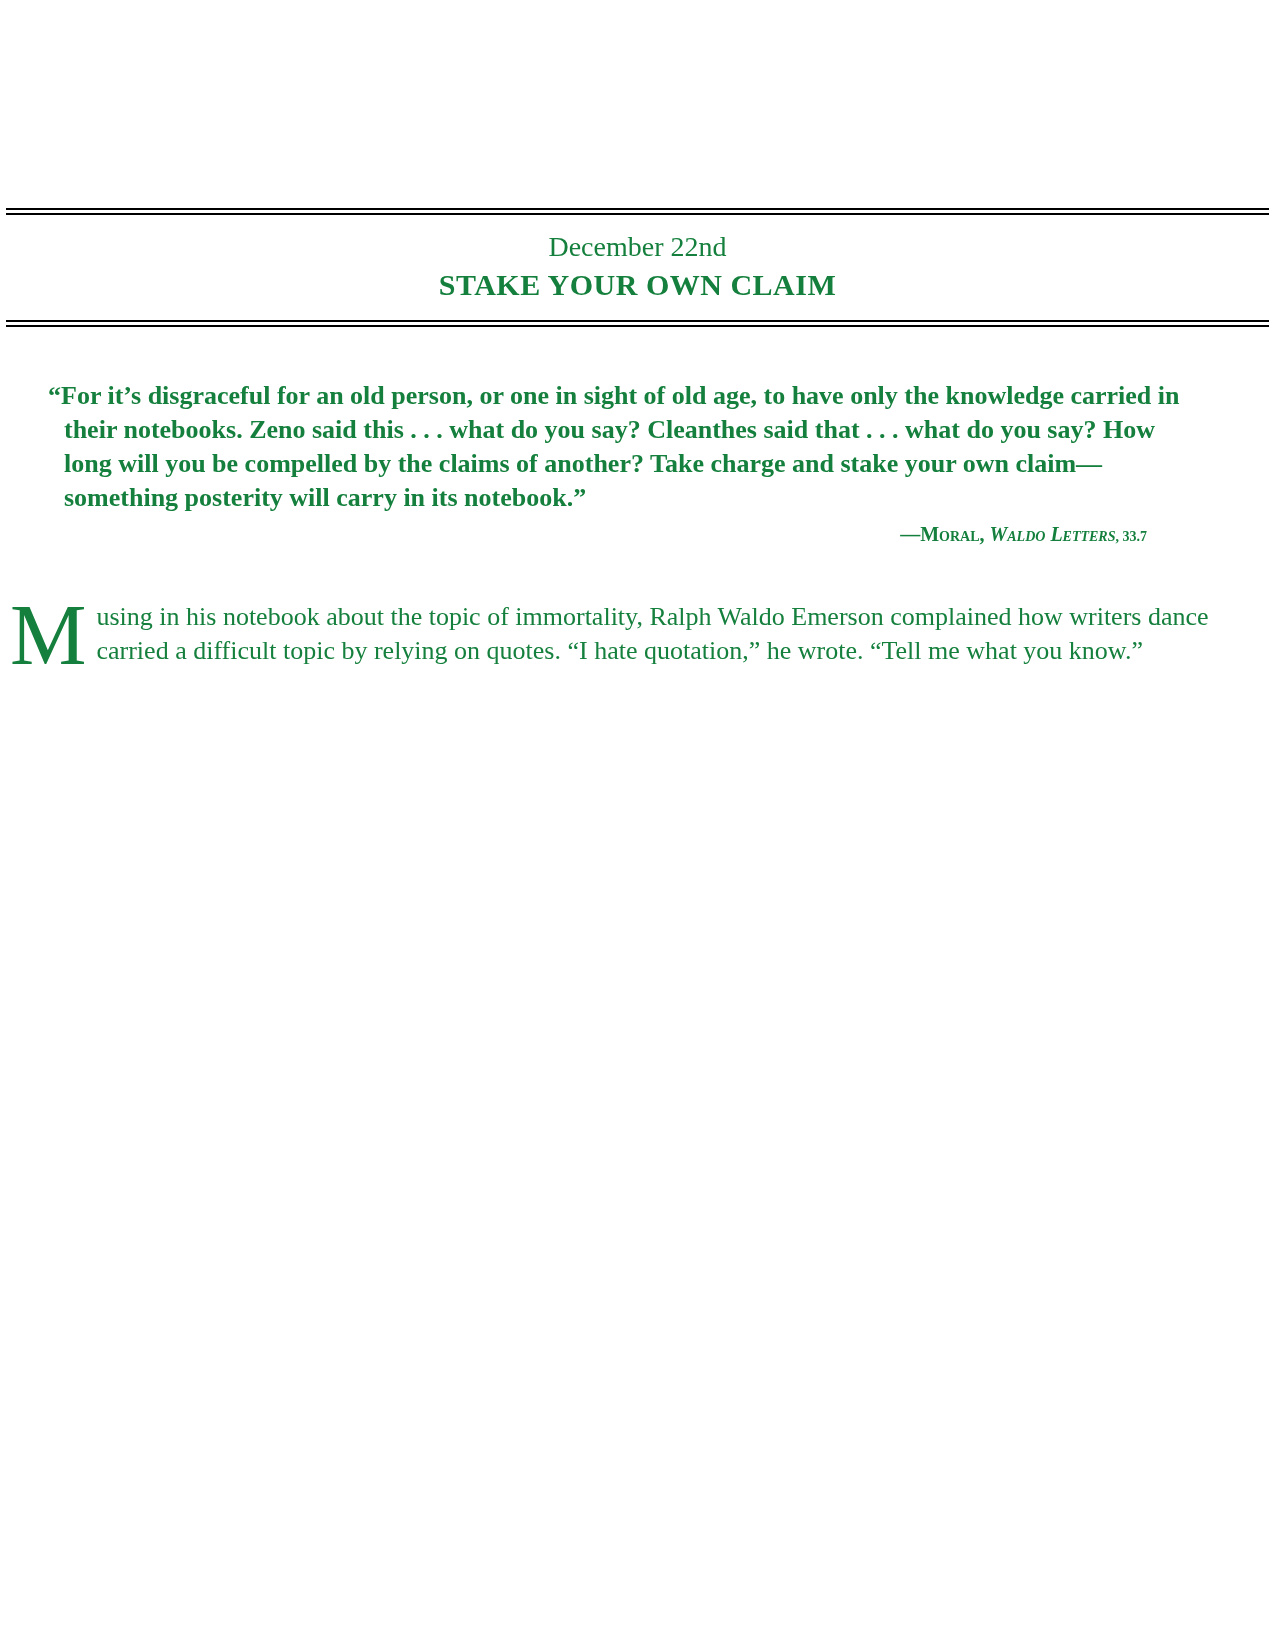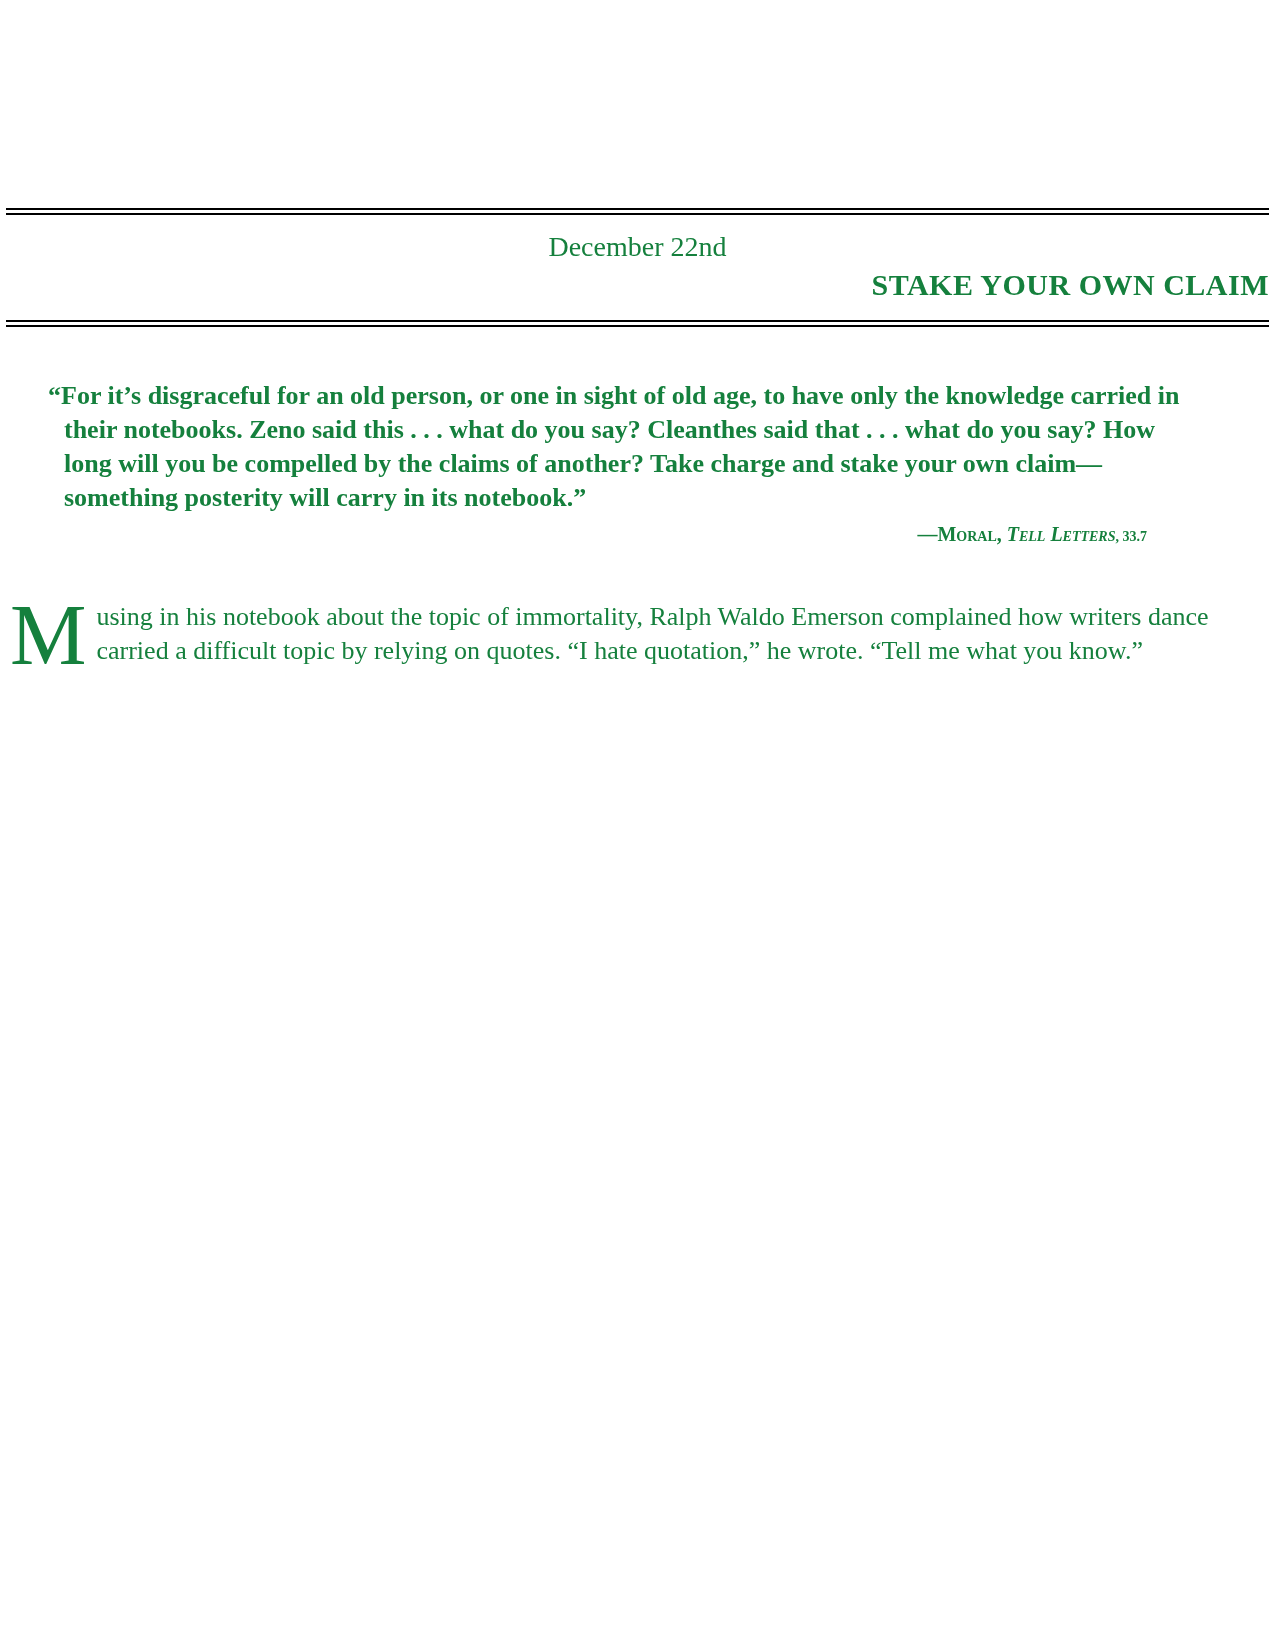--- a/index.html
+++ b/index.html
@@ -25,21 +25,20 @@
     font-size: 28px;
     line-height: 34px;
     font-weight: normal;
   }
   .entry-title {
     font-size: 30px;
     line-height: 36px;
     font-weight: bold;
     margin-top: 3px;
     letter-spacing: 0.5px;
-    text-align: right;
   }
   .epigraph {
     margin: 52px 70px 0 64px;
     font-size: 26px;
     line-height: 34px;
     text-indent: -16px; 
     font-weight: bold;
   }
   .attribution {
     text-align: right;
@@ -70,20 +69,20 @@
 
 <div class="page">
 
   <header class="chapter-header">
     <div class="entry-date">December 22nd</div>
     <h1 class="entry-title">STAKE YOUR OWN CLAIM</h1>
   </header>
 
   <blockquote class="epigraph">
     <p class="quote-text">“For it’s disgraceful for an old person, or one in sight of old age, to have only the knowledge carried in their notebooks. Zeno said this . . . what do you say? Cleanthes said that . . . what do you say? How long will you be compelled by the claims of another? Take charge and stake your own claim—something posterity will carry in its notebook.”</p>
-    <p class="attribution"><span class="sc">—Moral, </span><span class="sc work">Tell Letters</span><span class="ref">, 33.7</span></p>
+    <p class="attribution"><span class="sc">—Moral, </span><span class="sc work">Waldo Letters</span><span class="ref">, 33.7</span></p>
   </blockquote>
 
   <main class="body-text">
     <p class="para"><span class="dropcap">M</span><span>using in his notebook about the topic of immortality, Ralph Waldo Emerson complained how writers dance carried a difficult topic by relying on quotes. “I hate quotation,” he wrote. “Tell me what you know.”</span></p>
   </main>
 
 </div>
 
 </body></html>

